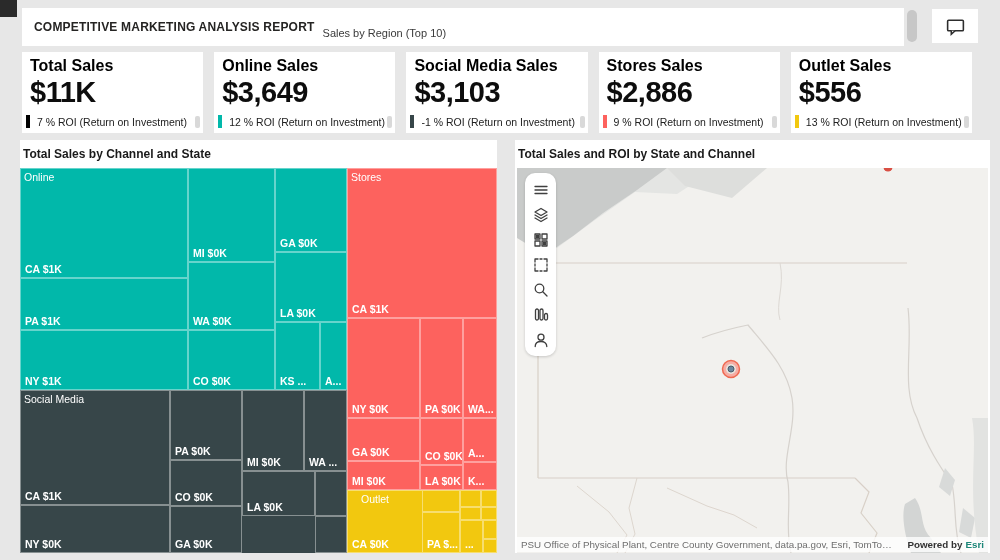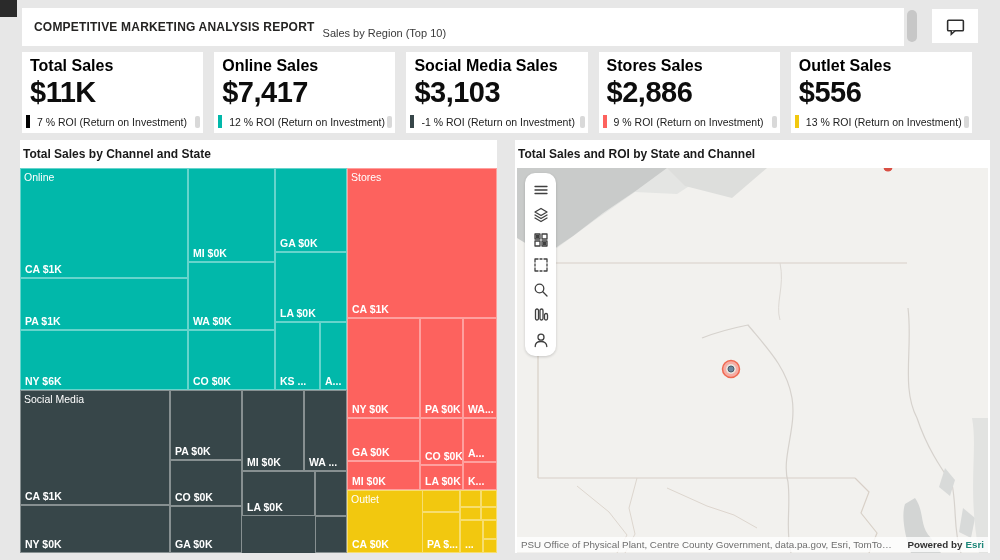--- a/index.html
+++ b/index.html
@@ -97,21 +97,21 @@
         </div>
         <div class="kpi-roi">
           <span class="kpi-accent" style="background: rgb(0, 0, 0);"></span>
           <span class="kpi-roi-text">7 % ROI (Return on Investment)</span>
           <span class="kpi-scrub"></span>
         </div>
       </div>
       <div class="kpi-card">
         <div class="kpi-main">
           <div class="kpi-title">Online Sales</div>
-          <div class="kpi-value">$7,417</div>
+          <div class="kpi-value">$3,649</div>
         </div>
         <div class="kpi-roi">
           <span class="kpi-accent" style="background: rgb(1, 184, 170);"></span>
           <span class="kpi-roi-text">12 % ROI (Return on Investment)</span>
           <span class="kpi-scrub"></span>
         </div>
       </div>
       <div class="kpi-card">
         <div class="kpi-main">
           <div class="kpi-title">Social Media Sales</div>
@@ -151,21 +151,21 @@
     <div class="panel-title">Total Sales by Channel and State</div>
     <div id="treemap">
         <div style="position: absolute; left: 0px; top: 0px; width: 327px; height: 222px; background: rgb(1, 184, 170);"></div>
         <div class="tm-cell" style="left: 0px; top: 0px; width: 168px; height: 110px; background: rgb(1, 184, 170);">
           <span class="tm-cell-label">CA $1K</span>
         </div>
         <div class="tm-cell" style="left: 0px; top: 110px; width: 168px; height: 52px; background: rgb(1, 184, 170);">
           <span class="tm-cell-label">PA $1K</span>
         </div>
         <div class="tm-cell" style="left: 0px; top: 162px; width: 168px; height: 60px; background: rgb(1, 184, 170);">
-          <span class="tm-cell-label">NY $6K</span>
+          <span class="tm-cell-label">NY $1K</span>
         </div>
         <div class="tm-cell" style="left: 168px; top: 0px; width: 87px; height: 94px; background: rgb(1, 184, 170);">
           <span class="tm-cell-label">MI $0K</span>
         </div>
         <div class="tm-cell" style="left: 168px; top: 94px; width: 87px; height: 68px; background: rgb(1, 184, 170);">
           <span class="tm-cell-label">WA $0K</span>
         </div>
         <div class="tm-cell" style="left: 168px; top: 162px; width: 87px; height: 60px; background: rgb(1, 184, 170);">
           <span class="tm-cell-label">CO $0K</span>
         </div>
@@ -255,21 +255,21 @@
         </div>
         <div class="tm-cell" style="left: 440px; top: 322px; width: 21px; height: 17px; background: rgb(242, 200, 15);"></div>
         <div class="tm-cell" style="left: 461px; top: 322px; width: 16px; height: 17px; background: rgb(242, 200, 15);"></div>
         <div class="tm-cell" style="left: 440px; top: 339px; width: 21px; height: 13px; background: rgb(242, 200, 15);"></div>
         <div class="tm-cell" style="left: 461px; top: 339px; width: 16px; height: 13px; background: rgb(242, 200, 15);"></div>
         <div class="tm-cell" style="left: 440px; top: 352px; width: 23px; height: 33px; background: rgb(242, 200, 15);">
           <span class="tm-cell-label">...</span>
         </div>
         <div class="tm-cell" style="left: 463px; top: 352px; width: 14px; height: 19px; background: rgb(242, 200, 15);"></div>
         <div class="tm-cell" style="left: 463px; top: 371px; width: 14px; height: 14px; background: rgb(242, 200, 15);"></div>
-        <span class="tm-group-label" style="left: 331px; top: 325px;">Outlet</span>
+        <span class="tm-group-label" style="left: 341px; top: 325px;">Outlet</span>
       </div>
   </div>
 
   <div class="panel" id="right-panel">
     <div class="panel-title">Total Sales and ROI by State and Channel</div>
     <div id="map">
       <div id="map-canvas">
         <svg width="473" height="385" viewBox="0 0 473 385">
 
           <rect x="0" y="0" width="473" height="385" fill="#f2f1ee"></rect>

